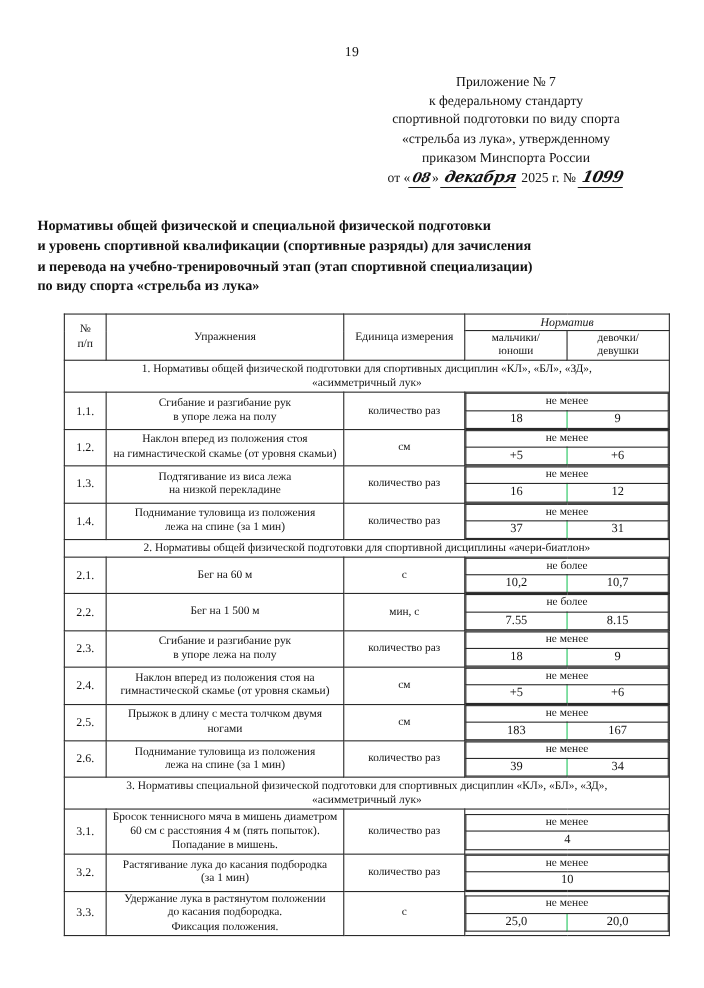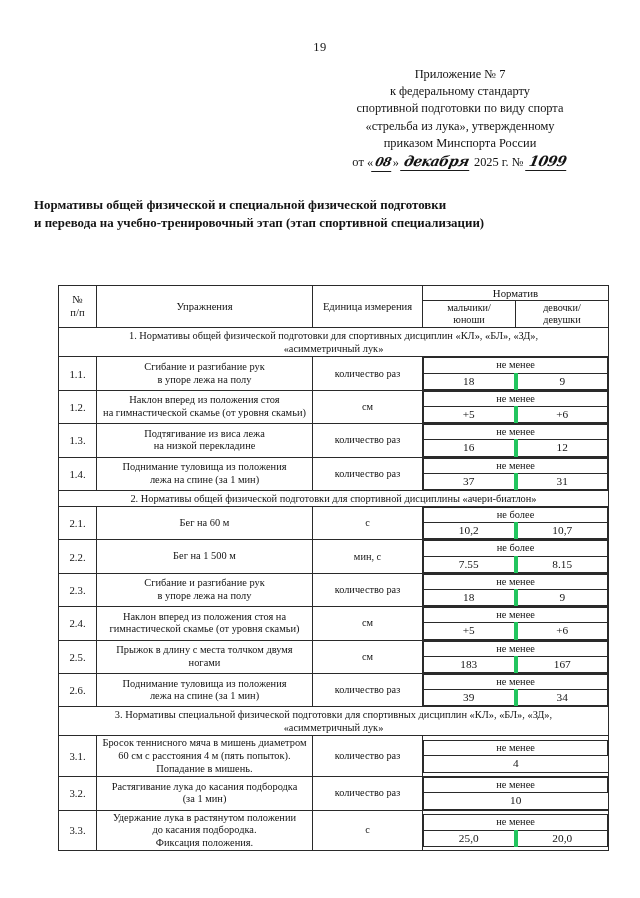--- a/index.html
+++ b/index.html
@@ -93,21 +93,21 @@
     vertical-align: middle;
     font-weight: 400;
   }
   .c-num   { width: 38px; }
   .c-ex    { width: 216px; }
   .c-unit  { width: 110px; }
   .c-boys  { width: 93px; }
   .c-girls { width: 93px; }
 
   th.hd { font-size: 10.6px; line-height: 12.4px; }
-  th.hd-norm { font-size: 10.8px; }
+  th.hd-norm { font-size: 10.8px; font-style: italic; }
   th.hd-sub { font-size: 10.2px; line-height: 12px; }
 
   td.section {
     font-size: 10.4px;
     line-height: 13px;
     padding: 2px 4px;
     text-align: center;
   }
   td.exercise { font-size: 10.4px; line-height: 12.6px; margin-left: 28px; }
   td.unit { font-size: 10.3px; }
@@ -119,21 +119,21 @@
   .normgrid td { border: 0; }
   .normgrid tr.lim td {
     border-bottom: 1px solid #2a2a2a;
     font-size: 10.4px;
     padding: 1px 2px 1px;
   }
   .normgrid tr.vals td {
     font-size: 11.3px;
     padding: 1px 2px 2px;
   }
-  .normgrid tr.vals td.left { border-right: 4px solid #22c55e; }
+  .normgrid tr.vals td.left { border-right: 1px solid #22c55e; }
   .normgrid tr.vals td.wide { border-right: 0; }
 </style>
 </head>
 <body>
 
 <div class="page">
 
   <div class="page-number">19</div>
 
   <div class="approval">
@@ -145,21 +145,23 @@
     <span class="date-line">
       <span>от «</span><span class="hand sm">08</span><span>»</span>
       <span class="hand lg">декабря</span>
       <span>2025 г. №</span>
       <span class="hand lg">1099</span>
     </span>
   </div>
 
   <div class="doc-title">
     <span class="ln">Нормативы общей физической и специальной физической подготовки</span>
+    <span class="ln">и уровень спортивной квалификации (спортивные разряды) для зачисления</span>
     <span class="ln">и перевода на учебно-тренировочный этап (этап спортивной специализации)</span>
+    <span class="ln">по виду спорта «стрельба из лука»</span>
   </div>
 
   <table class="norms">
     <colgroup>
       <col class="c-num">
         <col class="c-ex">
         <col class="c-unit">
         <col class="c-boys">
         <col class="c-girls">
     </colgroup>

